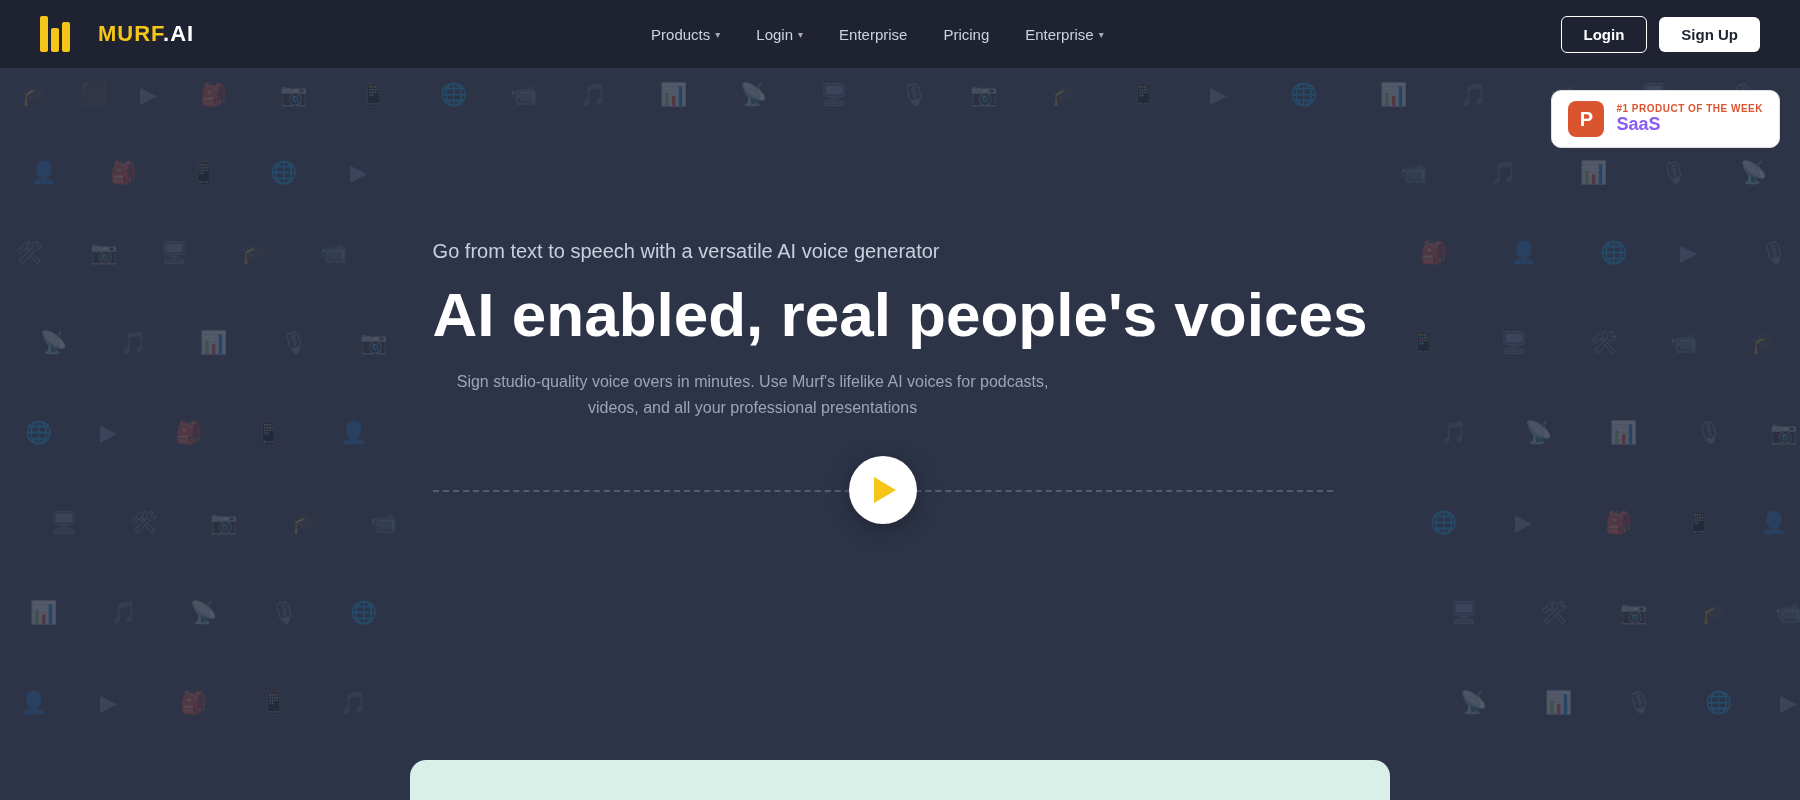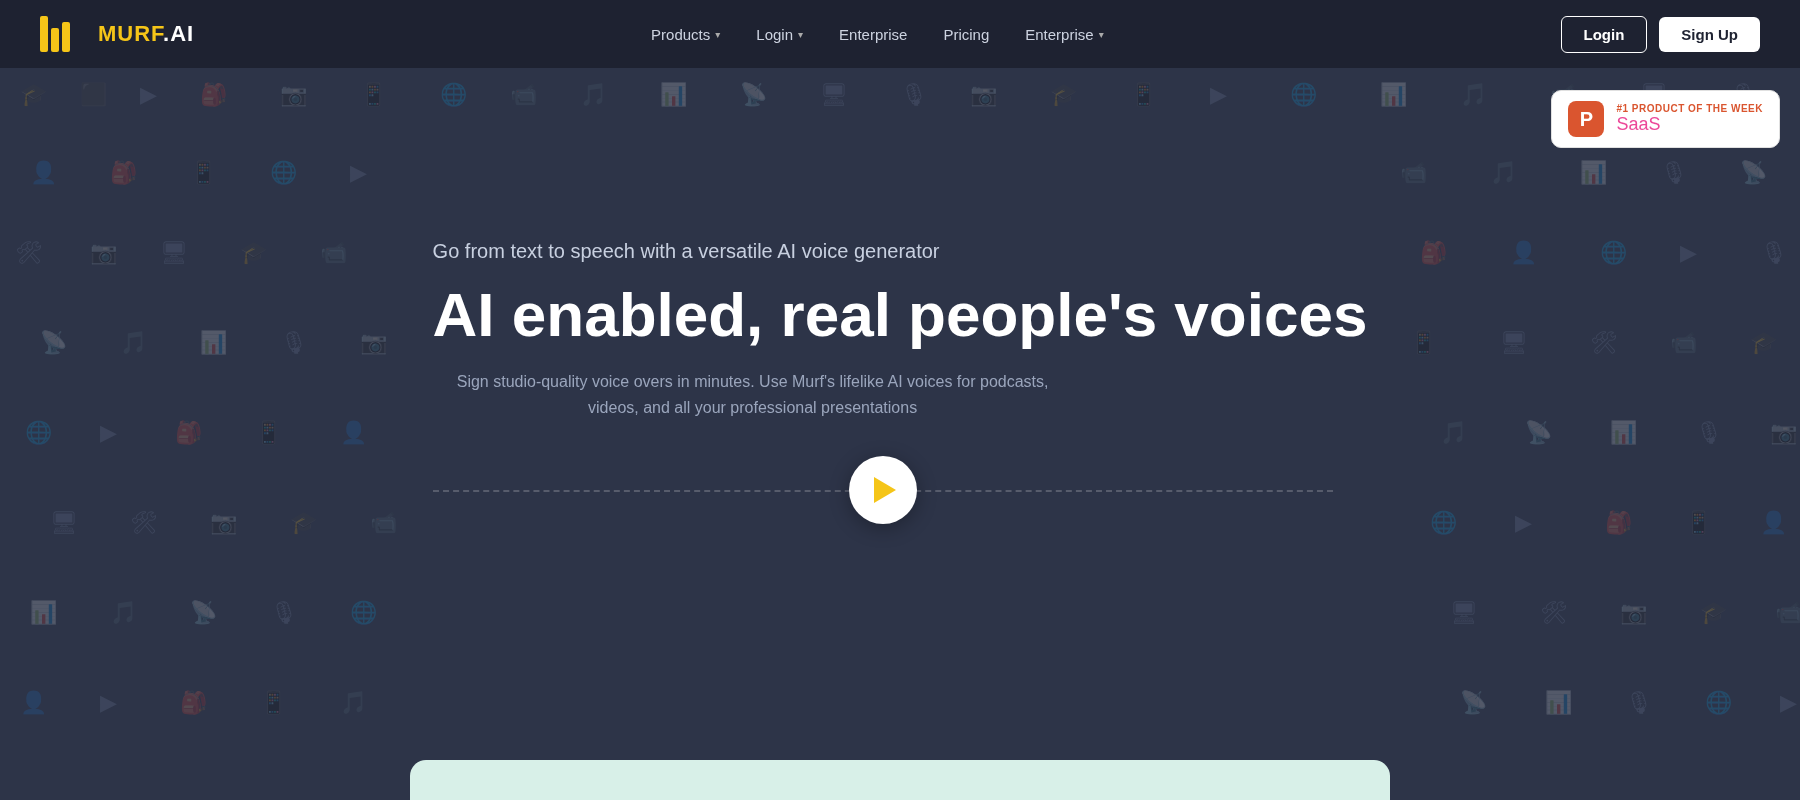--- a/index.html
+++ b/index.html
@@ -229,22 +229,22 @@
     .ph-text-block {}
     .ph-label {
       font-size: 10px;
       font-weight: 700;
       color: #da552f;
       letter-spacing: 0.5px;
       text-transform: uppercase;
     }
     .ph-product {
       font-size: 18px;
-      font-weight: 400;
-      color: #ec4899;
+      font-weight: 700;
+      color: #8b5cf6;
     }
 
     
     .bottom-hint {
       position: absolute;
       bottom: 0;
       left: 50%;
       transform: translateX(-50%);
       width: 980px;
       height: 40px;

